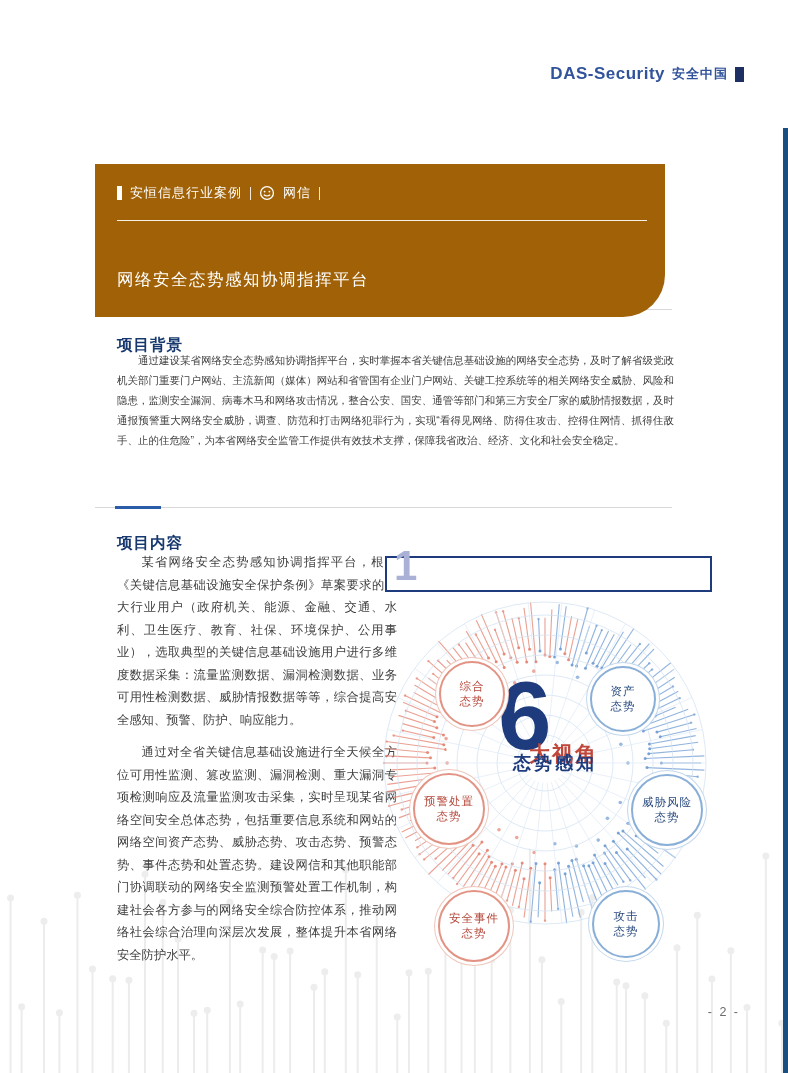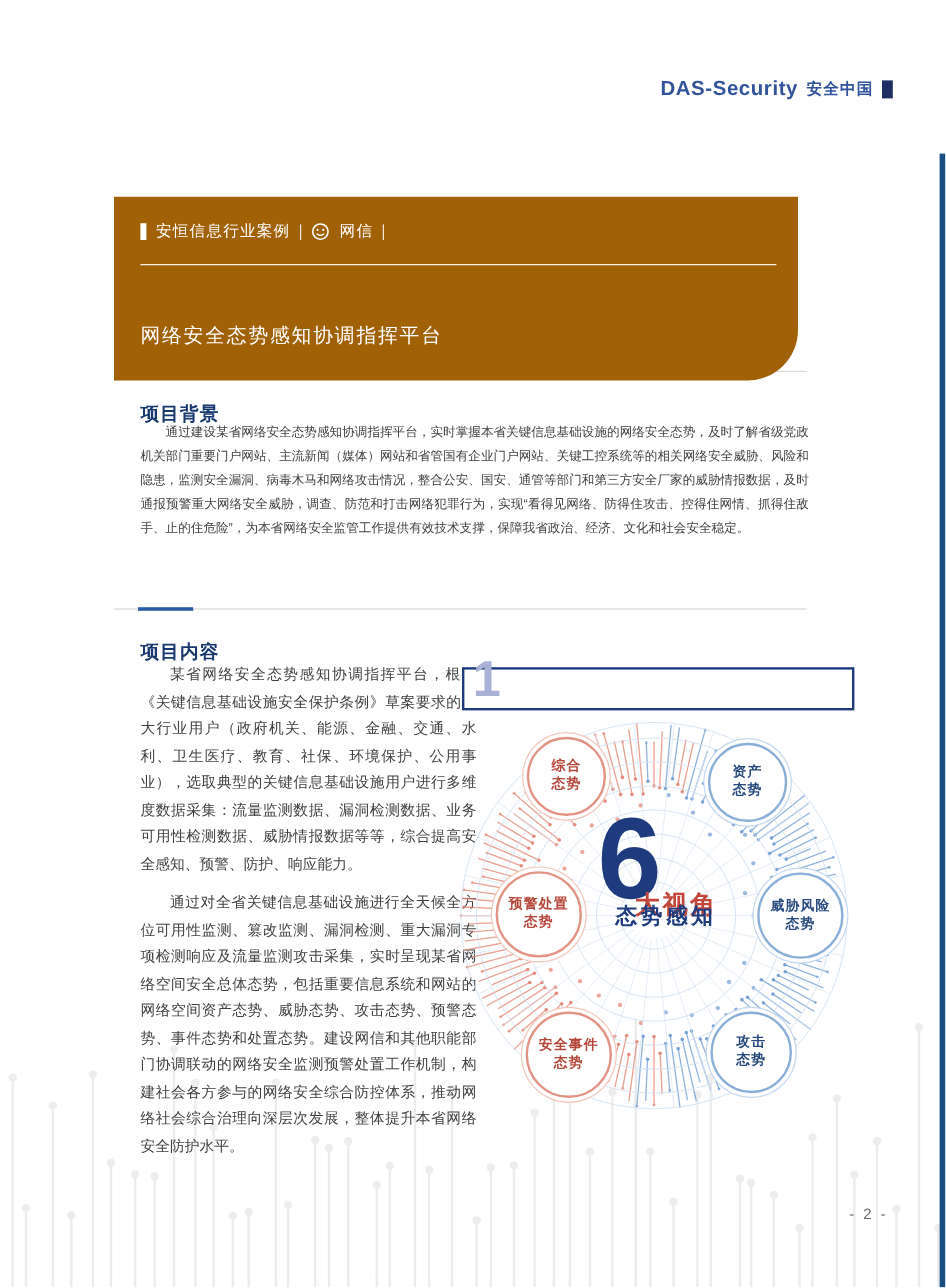--- a/index.html
+++ b/index.html
@@ -45,22 +45,22 @@
   .badge-title{position:absolute;left:52px;top:0;line-height:32px;font-size:15.5px;font-weight:700;
                color:#1e3c7d;letter-spacing:2px;}
   .radar{position:absolute;left:377px;top:595px;width:336px;height:336px;z-index:1;}
   .center-six{position:absolute;left:498px;top:668px;font-size:96px;font-weight:700;color:#1e3c7d;
               line-height:1;z-index:2;}
   .center-view{position:absolute;left:529px;top:740px;font-size:21px;font-weight:700;color:#c0473a;
                letter-spacing:2px;z-index:2;}
   .center-sub{position:absolute;left:513px;top:751px;font-size:18px;font-weight:700;color:#1e3c7d;
               letter-spacing:3px;z-index:2;}
   .bubble{position:absolute;display:flex;flex-direction:column;align-items:center;justify-content:center;
-          background:#fff;border-radius:50%;text-align:center;font-weight:700;font-size:11.5px;
-          line-height:15px;z-index:3;letter-spacing:1px;}
+          background:#fff;border-radius:50%;text-align:center;font-weight:400;font-size:11.5px;
+          line-height:15px;z-index:3;letter-spacing:1px;margin-top:47px;}
   .bubble.red{border:2px solid #e29384;box-shadow:0 0 0 3px #fff,0 0 0 4px #efc6bb;color:#b5473a;}
   .bubble.blue{border:2px solid #89afd8;box-shadow:0 0 0 3px #fff,0 0 0 4px #c3d7ec;color:#27497e;}
   
   .page-num{position:absolute;right:48px;top:1005px;font-size:12.5px;color:#6b6b6b;
             letter-spacing:2px;z-index:1;}
 </style>
 </head>
 <body>
 
 <div class="page">

